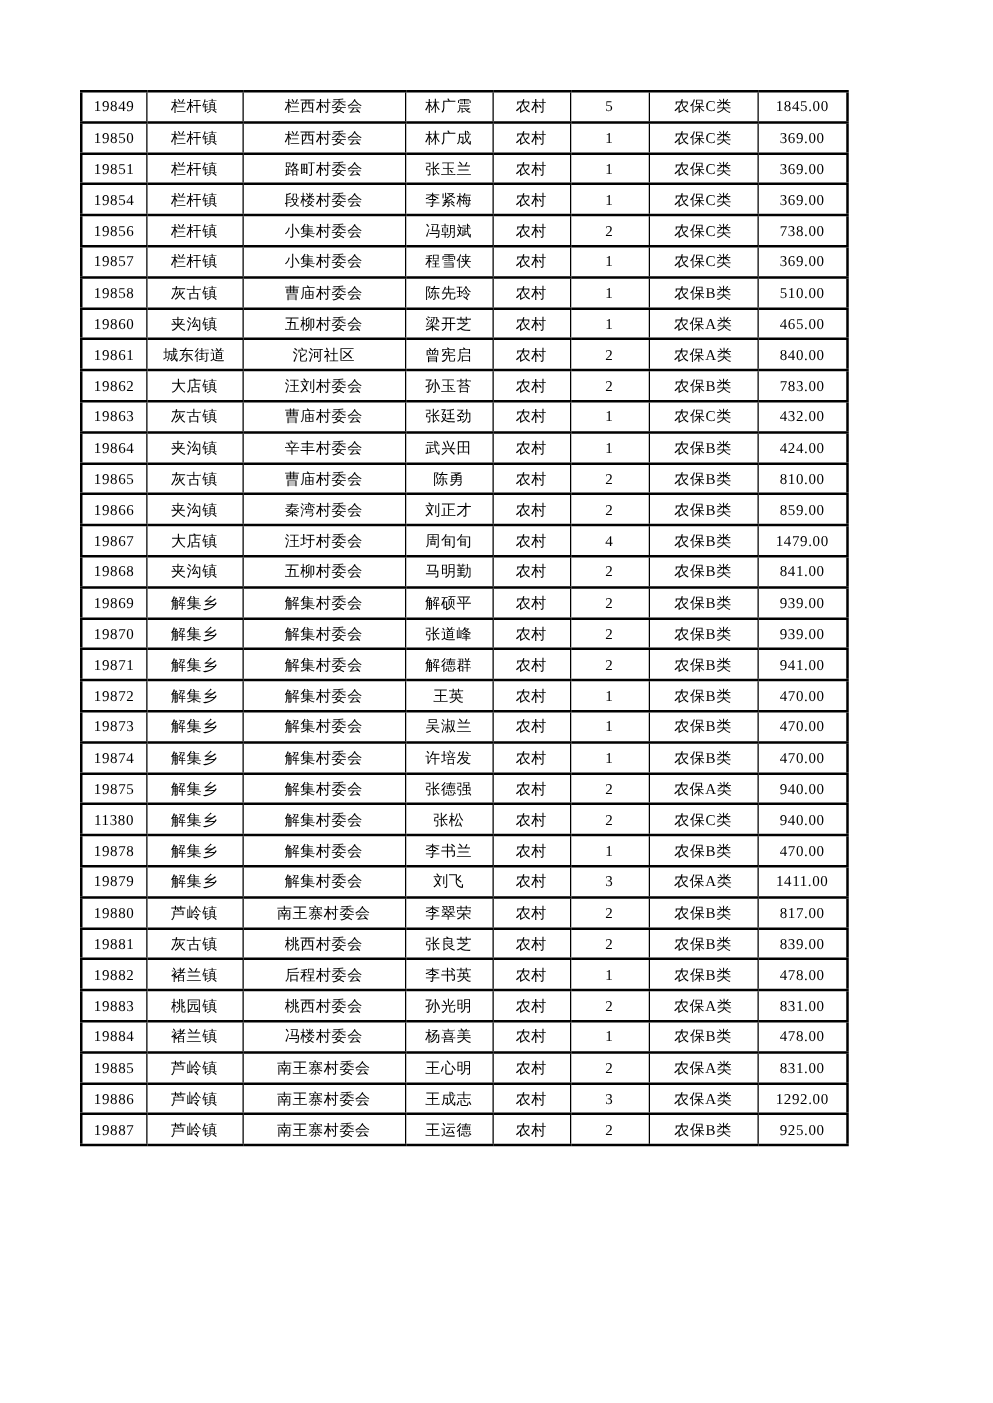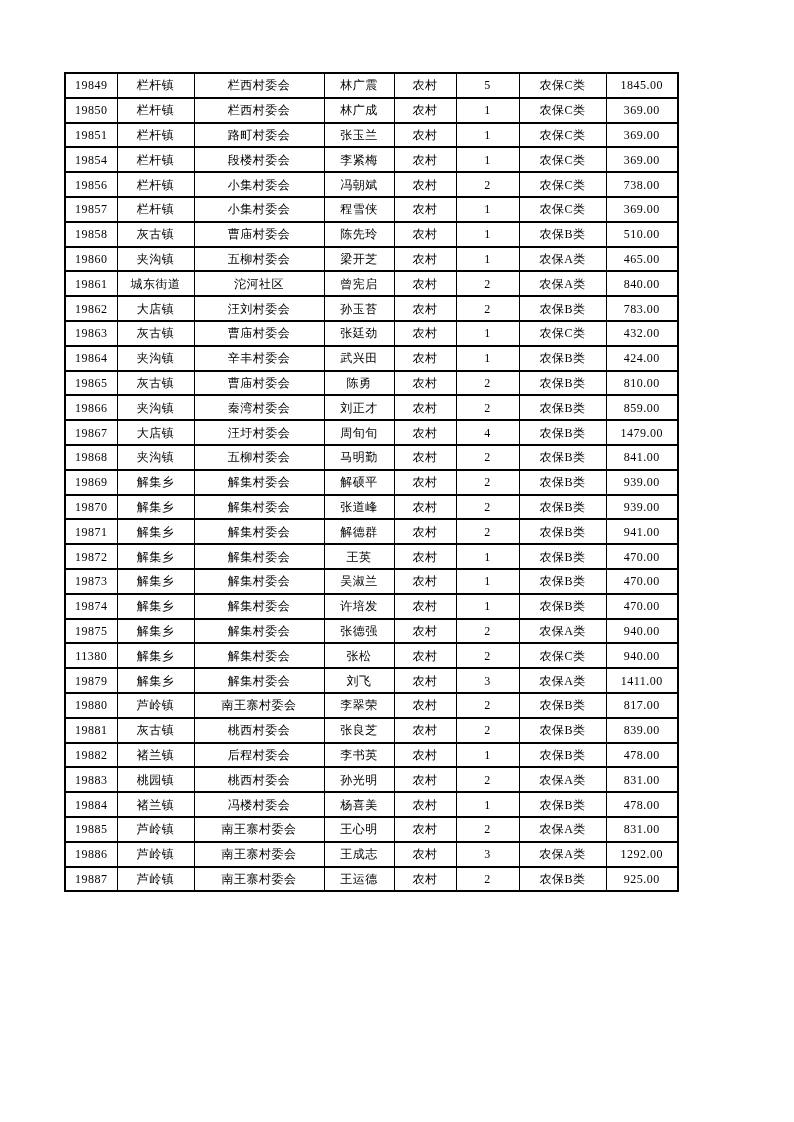--- a/index.html
+++ b/index.html
@@ -298,20 +298,30 @@
           <td>11380</td>
           <td>解集乡</td>
           <td>解集村委会</td>
           <td>张松</td>
           <td>农村</td>
           <td>2</td>
           <td>农保C类</td>
           <td>940.00</td>
         </tr>
         <tr>
+          <td>19878</td>
+          <td>解集乡</td>
+          <td>解集村委会</td>
+          <td>李书兰</td>
+          <td>农村</td>
+          <td>1</td>
+          <td>农保B类</td>
+          <td>470.00</td>
+        </tr>
+        <tr>
           <td>19879</td>
           <td>解集乡</td>
           <td>解集村委会</td>
           <td>刘飞</td>
           <td>农村</td>
           <td>3</td>
           <td>农保A类</td>
           <td>1411.00</td>
         </tr>
         <tr>

